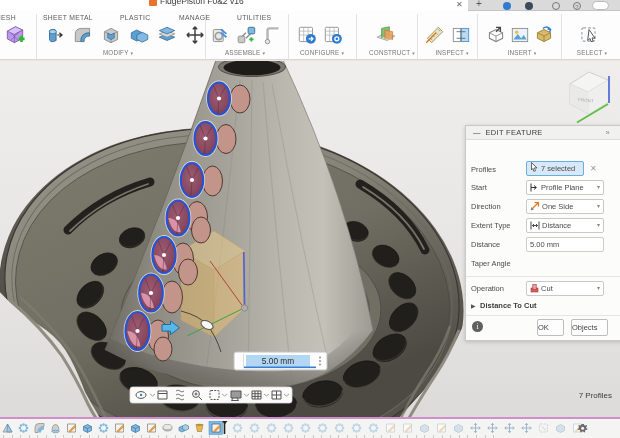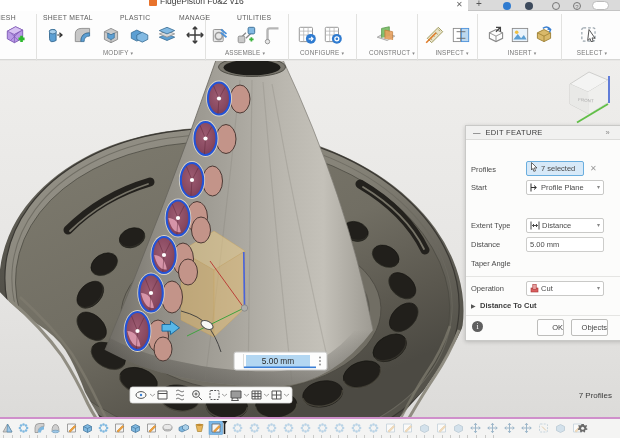--- a/index.html
+++ b/index.html
@@ -24,21 +24,21 @@
 
 
 #panel { position:absolute; left:465px; top:125px; width:160px; height:216px;
   background:#fcfcfb; border:1px solid #c9c9c7; box-shadow:0 1px 4px rgba(0,0,0,0.18); font-size:7.5px; color:#4a4a4a; }
 #phead { position:absolute; left:0; top:0; width:100%; height:14px; background:#f1f1f0; border-bottom:1px solid #dcdcda;
   font-size:7.5px; color:#3c3c3c; line-height:14px; padding-left:7px; letter-spacing:0.3px; }
 .prow { position:absolute; left:5px; width:150px; height:18px; }
 .plab { position:absolute; left:0; top:4px; }
 .pctl { position:absolute; left:55px; top:1px; width:78px; height:15px; background:#fff; border:1px solid #c9c9c7; border-radius:2px; line-height:13px; padding-left:3px; }
 .pctl .dd { position:absolute; right:3px; top:0px; color:#888; font-size:6px; }
-.btn { position:absolute; top:0; height:17px; background:#fdfdfd; border:1px solid #bdbdbb; border-radius:2px; text-align:right; line-height:16px; font-size:7.5px; color:#444; }
+.btn { position:absolute; top:0; height:17px; background:#fdfdfd; border:1px solid #bdbdbb; border-radius:2px; text-align:left; line-height:16px; font-size:7.5px; color:#444; }
 
 
 #tl { position:absolute; left:0; top:417px; width:620px; height:21px; background:#f4f4f3; border-top:2px solid #cf8fcb; }
 #tlicons { position:absolute; left:0; top:2px; width:620px; height:14px; }
 .tick { position:absolute; top:16px; width:1px; background:#c9c9c7; }
 #gear { position:absolute; right:31px; top:3px; }
 </style></head>
 <body>
 
 <div id="chrome">
@@ -468,20 +468,27 @@
           <path d="M1.5 0.5 L7 6 L4.4 5.8 L5.5 8.8 L3.8 9.3 L3 6.4 L1.5 8 Z" fill="#fff" stroke="#444" stroke-width="0.8"></path>
         </svg>
       7 selected</div>
     <div style="position:absolute;left:119px;top:3px;color:#999;font-size:8px">✕</div>
   </div>
   <div class="prow" style="top:53px">
     <div class="plab">Start</div>
     <div class="pctl"><svg width="9" height="9" viewBox="0 0 9 9" style="vertical-align:-1.5px">
           <path d="M1 0.5 v8 M1 4.5 h5 m-2 -2 l2.4 2 l-2.4 2" stroke="#333" stroke-width="1" fill="none"></path>
         </svg> Profile Plane<span class="dd">▾</span></div>
+  </div>
+  <div class="prow" style="top:72px">
+    <div class="plab">Direction</div>
+    <div class="pctl"><svg width="10" height="9" viewBox="0 0 10 9" style="vertical-align:-1.5px">
+          <path d="M1 8 L8 1 m-3.5 -0.5 l4 0 l0 4" stroke="#e07b28" stroke-width="1.3" fill="none"></path>
+          <path d="M1 8 l3 0 l-3 -3 z" fill="#888"></path>
+        </svg> One Side<span class="dd">▾</span></div>
   </div>
   <div class="prow" style="top:91px">
     <div class="plab">Extent Type</div>
     <div class="pctl"><svg width="10" height="9" viewBox="0 0 10 9" style="vertical-align:-1.5px">
           <path d="M1 0.5 v8 M9 0.5 v8 M2.5 4.5 h5 m-5 0 l1.5 -1.5 m-1.5 1.5 l1.5 1.5 m3.5 -1.5 l-1.5 -1.5 m1.5 1.5 l-1.5 1.5" stroke="#333" stroke-width="0.9" fill="none"></path>
         </svg> Distance<span class="dd">▾</span></div>
   </div>
   <div class="prow" style="top:110px">
     <div class="plab">Distance</div>
     <div class="pctl" style="border-color:#cdcdcb">5.00 mm</div>

